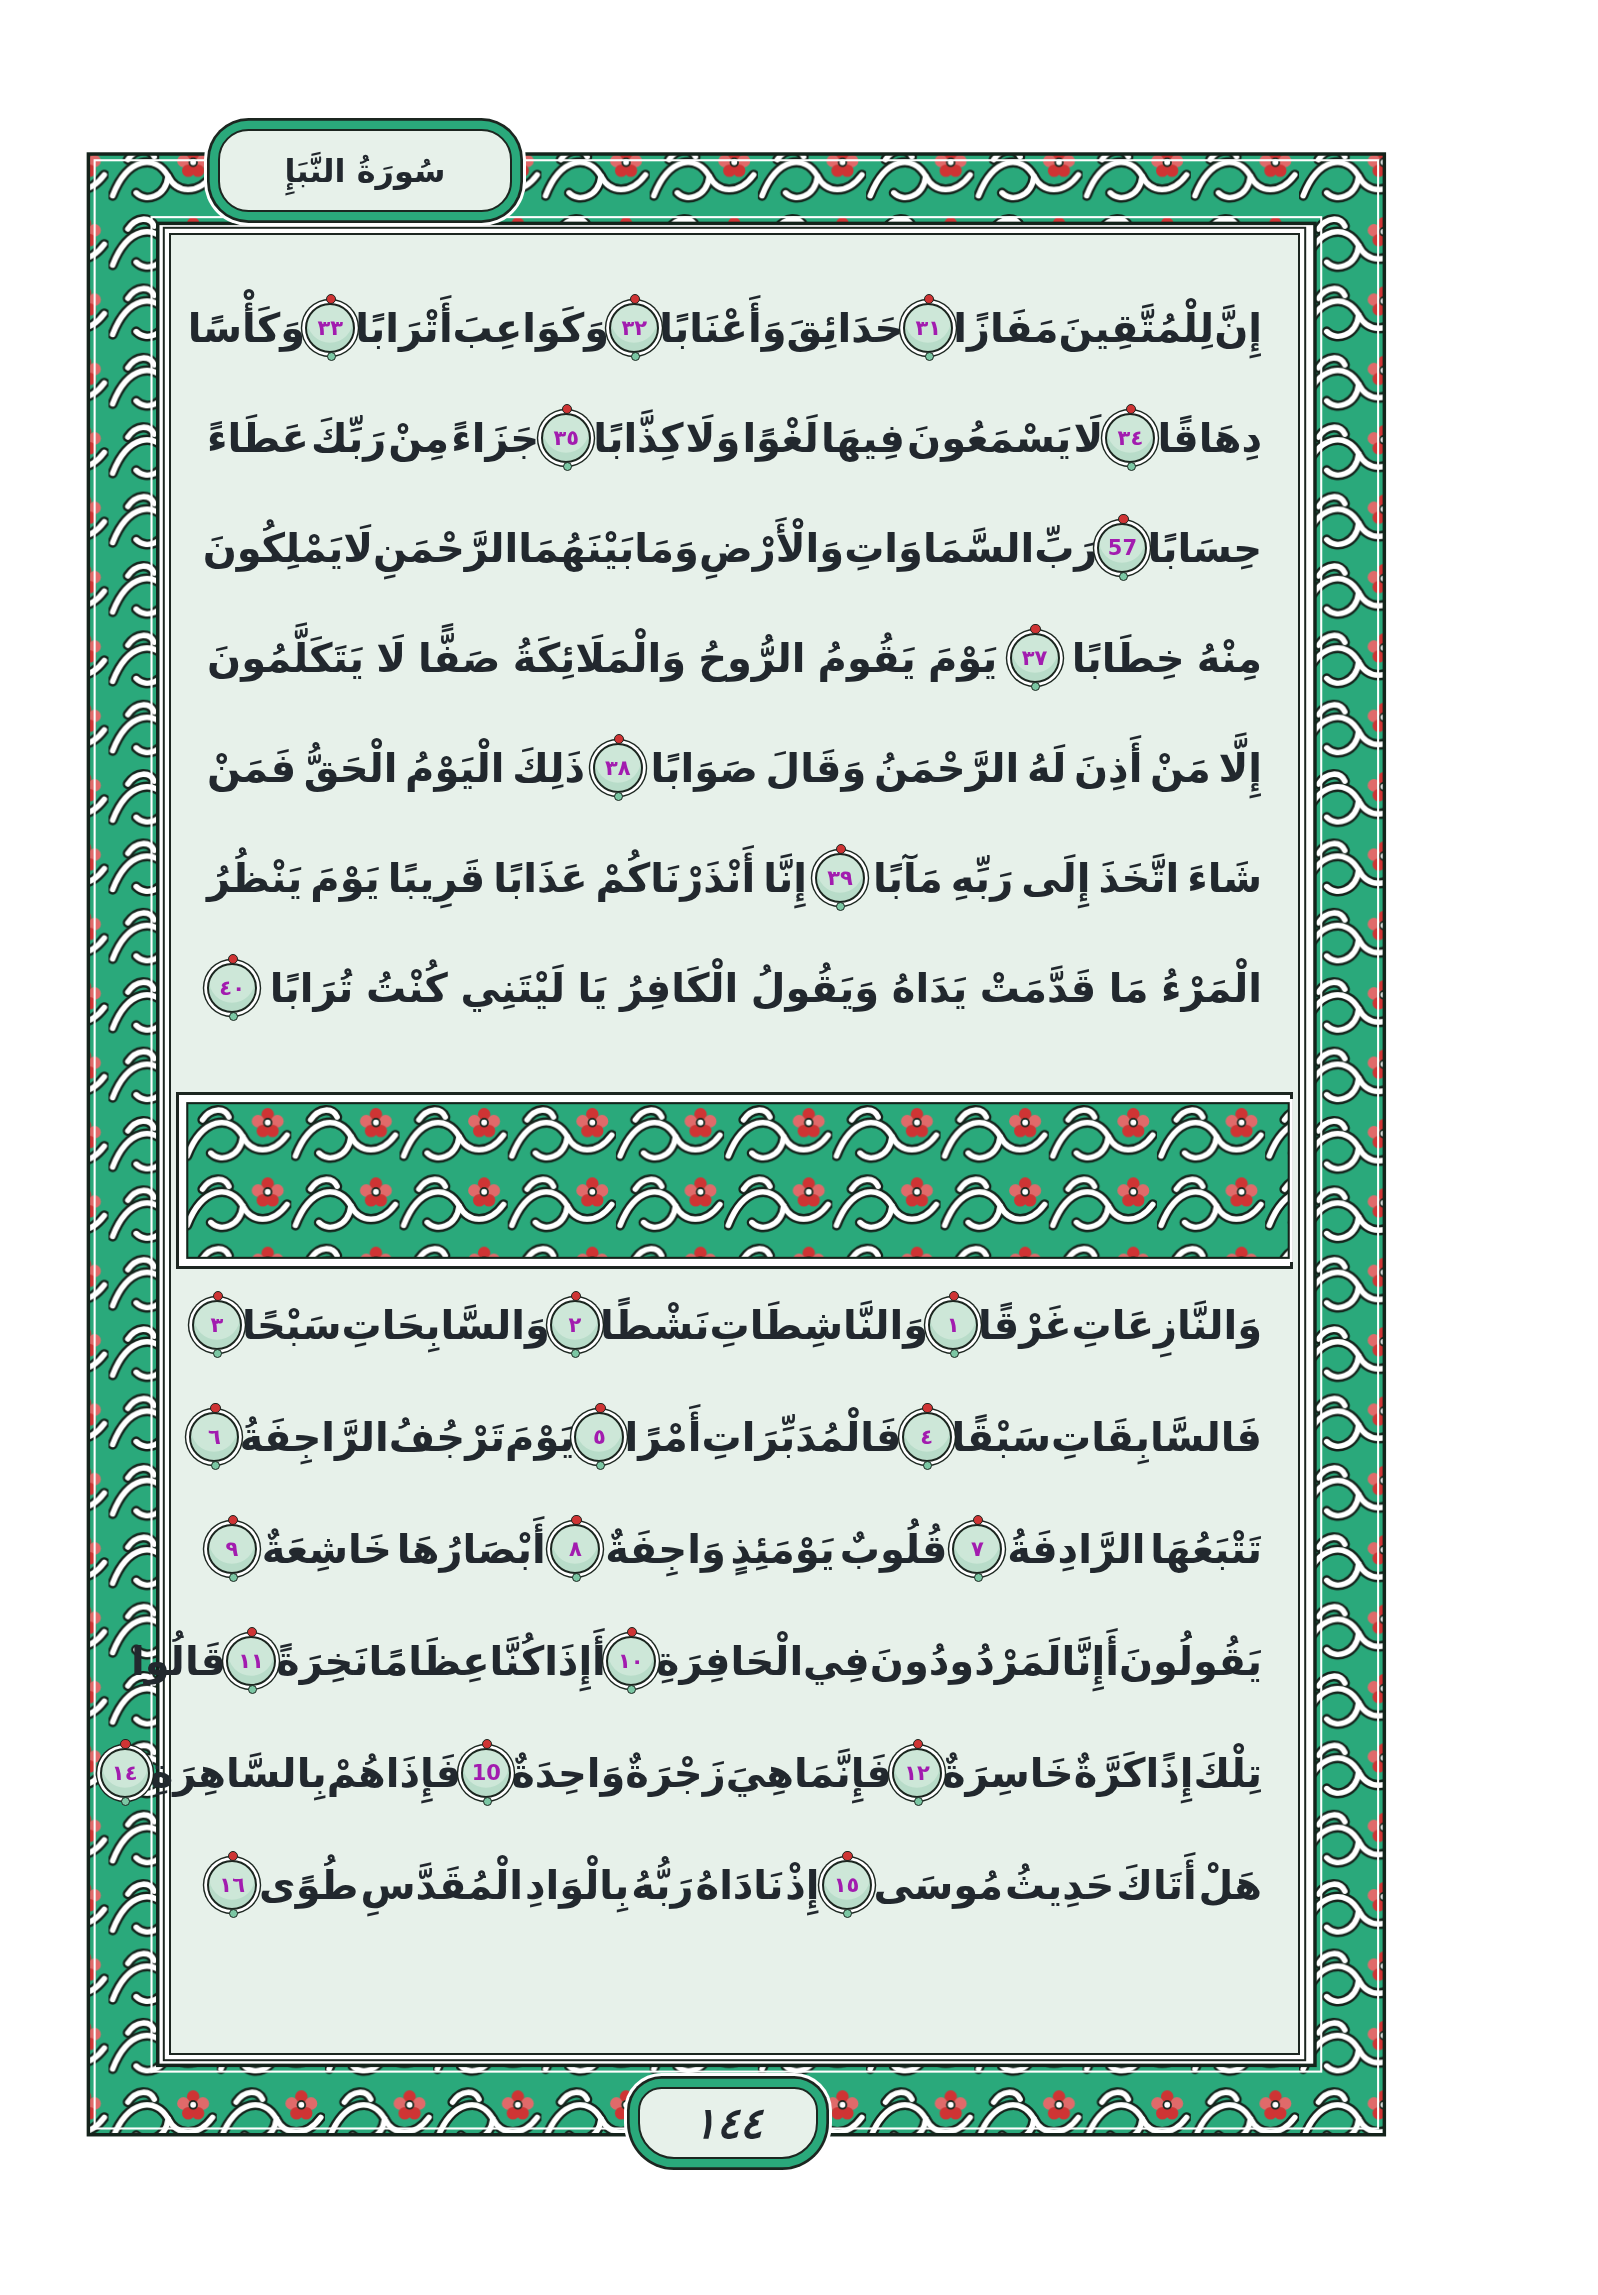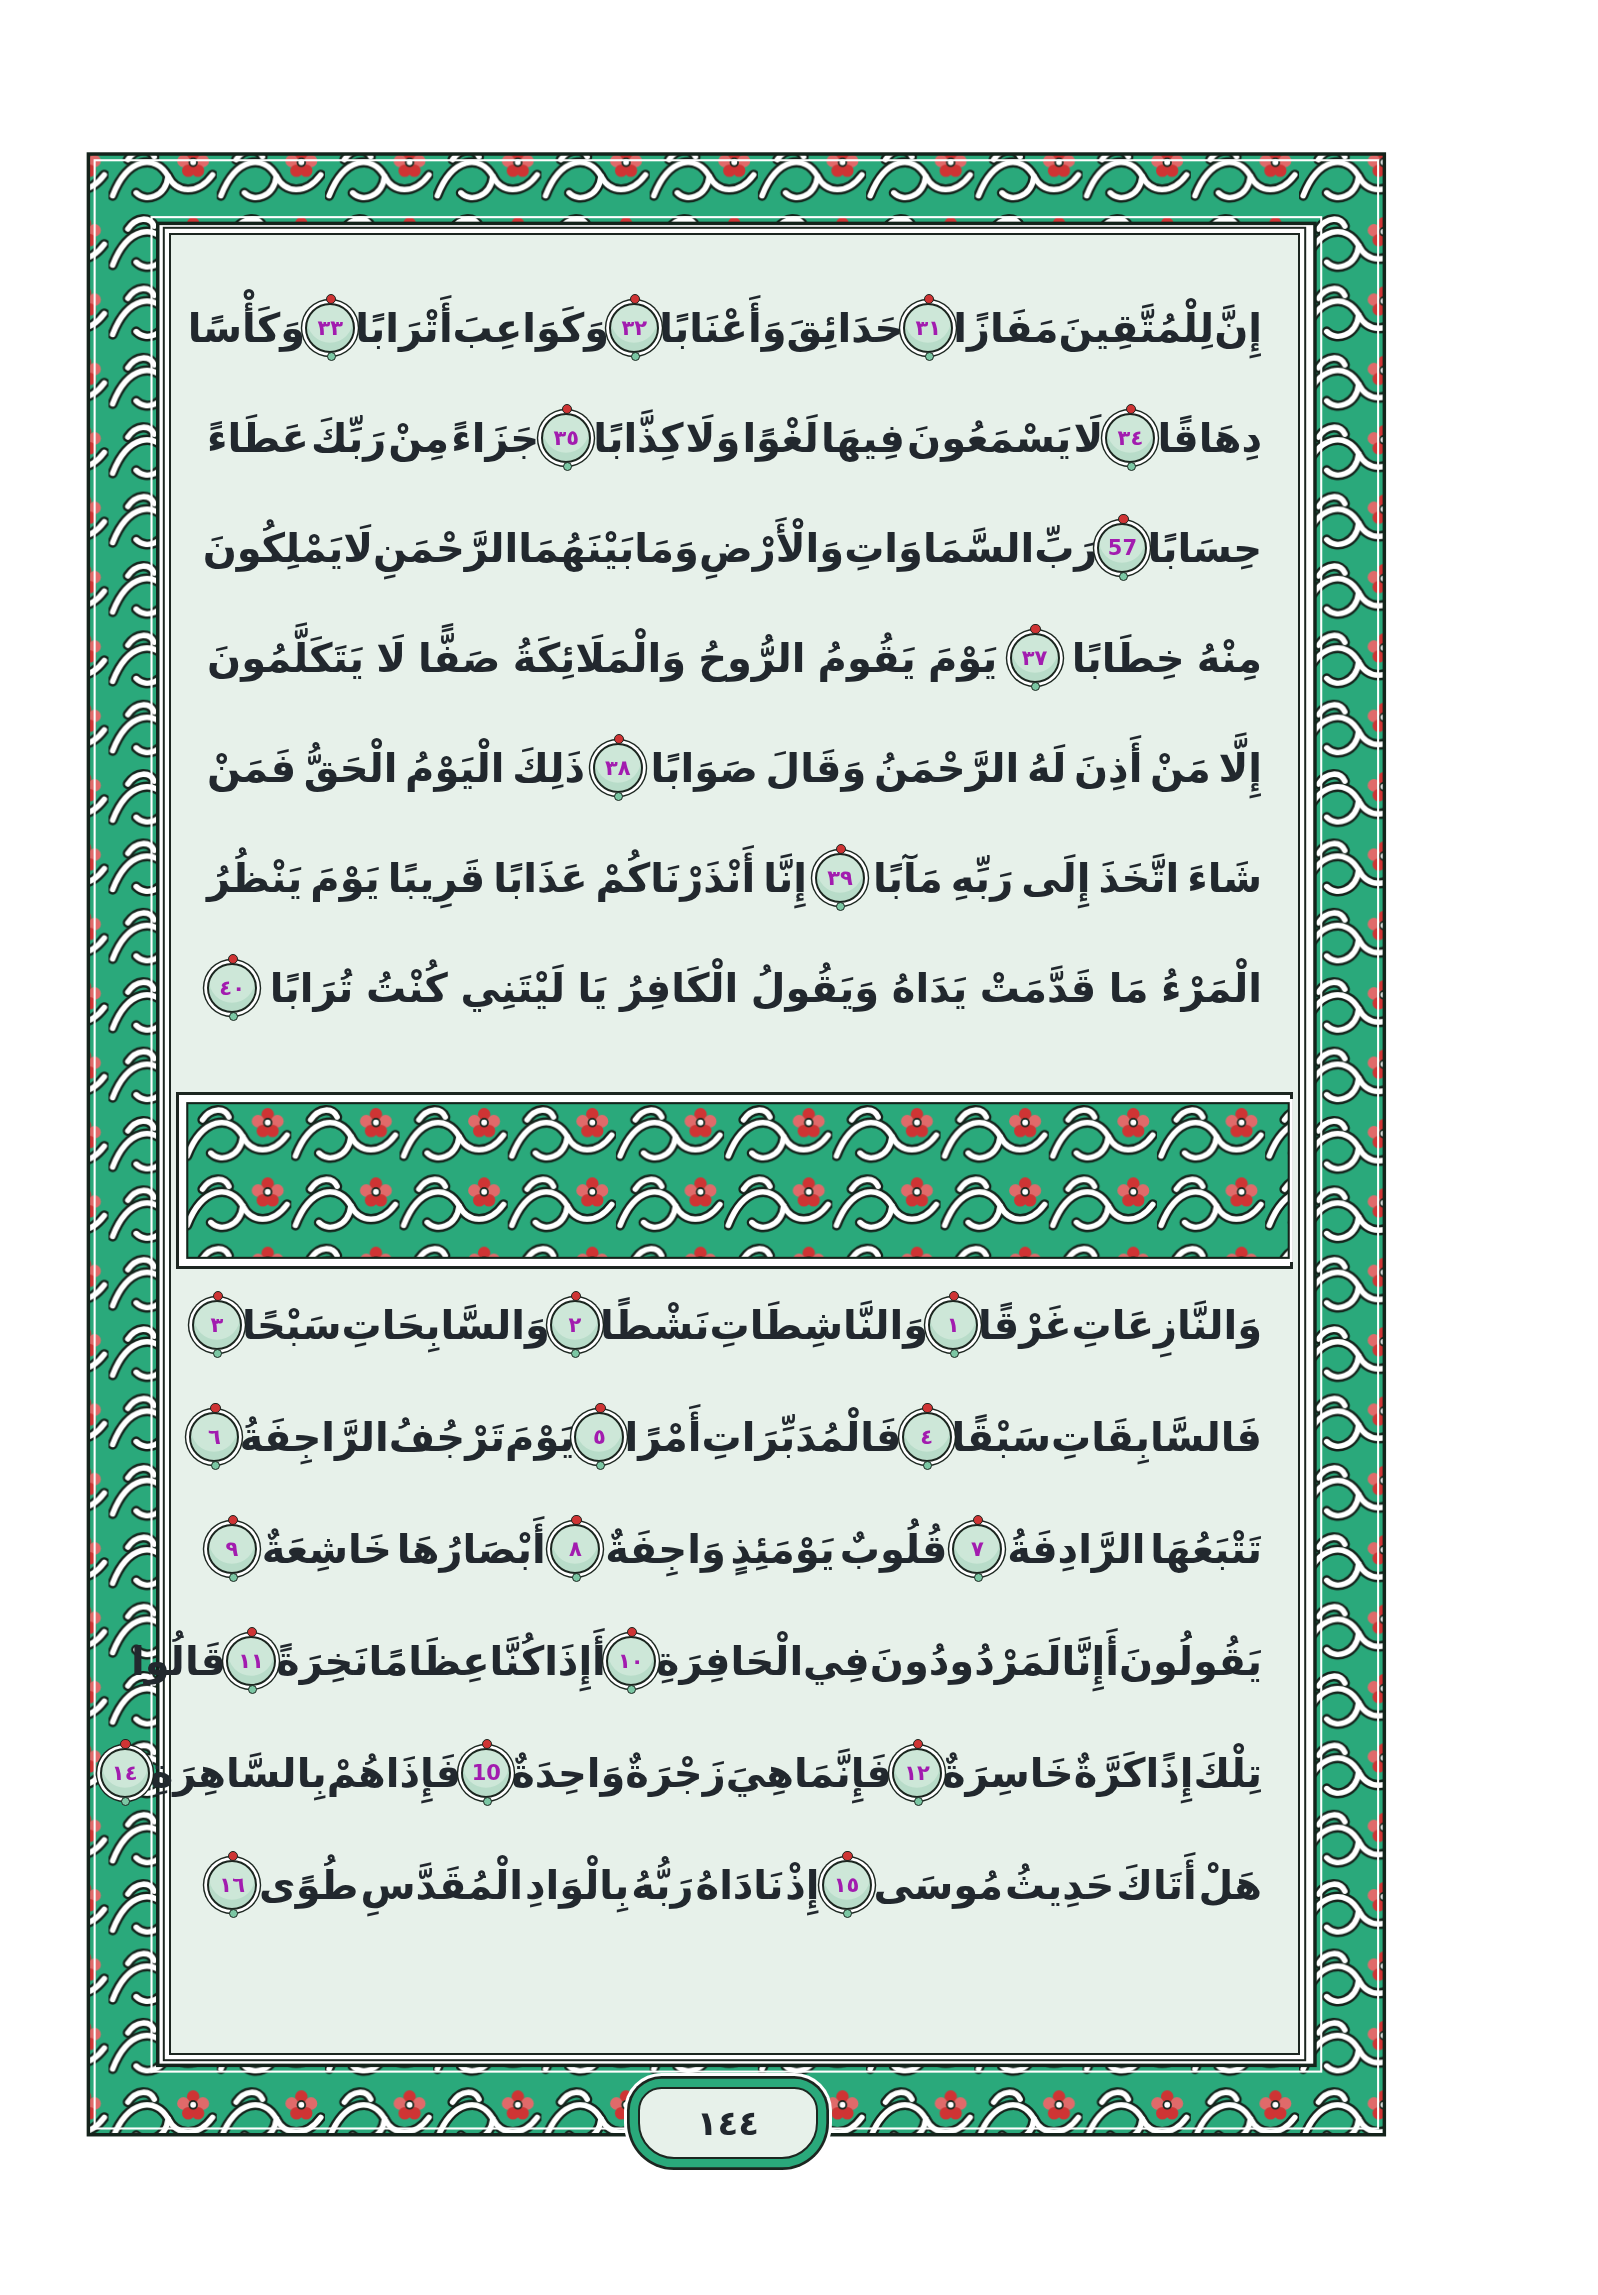--- a/index.html
+++ b/index.html
@@ -9,21 +9,21 @@
 
   
   .cartouche{position:absolute;z-index:3;background:#e7f1ea;border:2.8px solid #1c2620;
              display:flex;align-items:center;justify-content:center;
              box-shadow:0 0 0 8.3px #2aa97b,0 0 0 11px #1c2620,0 0 0 14px #ffffff;
              box-sizing:border-box;}
   .cartouche .c-label{font-weight:bold;font-size:32px;color:#22282e;direction:rtl;white-space:nowrap;}
   .cart-juz{left:956px;top:129px;width:300px;height:83px;border-radius:30.5px;}
   .cart-surah{left:218px;top:129px;width:294px;height:83px;border-radius:30.5px;}
   .cart-pageno{left:638px;top:2087px;width:180px;height:72px;border-radius:23.6px 23.6px 36px 36px;}
-  .cart-pageno .c-label{font-size:34px;}
+  .cart-pageno .c-label{font-size:43px;font-style:italic;}
 
   
   .text-area{position:absolute;z-index:2;left:169px;top:233px;width:1131px;height:1822px;
              background:#e7f1ea;border:2.1px solid #1c2620;
              box-shadow:0 0 0 4.2px #ffffff,0 0 0 6.2px #1c2620;
              box-sizing:border-box;padding:38px 36px 0 36px;direction:rtl;}
   .qline{display:flex;justify-content:space-between;align-items:center;height:110px;
          direction:rtl;font-size:40px;font-weight:bold;white-space:nowrap;color:#22282e;}
   .lines-bottom .qline{height:112px;}
   .word{display:inline-block;}
@@ -102,20 +102,23 @@
     </defs>
 
     <path d="M127,222 H1995 V3077 H127 Z M227,322 H1895 V2977 H227 Z" fill="url(#vine)" fill-rule="evenodd"></path>
     <rect x="127" y="222" width="1868" height="2855" fill="none" stroke="#14231b" stroke-width="5"></rect>
     <rect x="136" y="231" width="1850" height="2837" fill="none" stroke="#ffffff" stroke-width="3"></rect>
     <rect x="227" y="322" width="1668" height="2655" fill="none" stroke="#14231b" stroke-width="5"></rect>
     <rect x="218" y="313" width="1686" height="2673" fill="none" stroke="#ffffff" stroke-width="3"></rect>
   </svg>
 
 
+  <div class="cartouche cart-surah">
+    <span class="c-label">سُورَةُ النَّبَإِ</span>
+  </div>
 
   <div class="cartouche cart-pageno">
     <span class="c-label">١٤٤</span>
   </div>
 
   <div class="text-area">
 
     <div class="lines-top">
         <div class="qline">
           <span class="word">إِنَّ</span>

